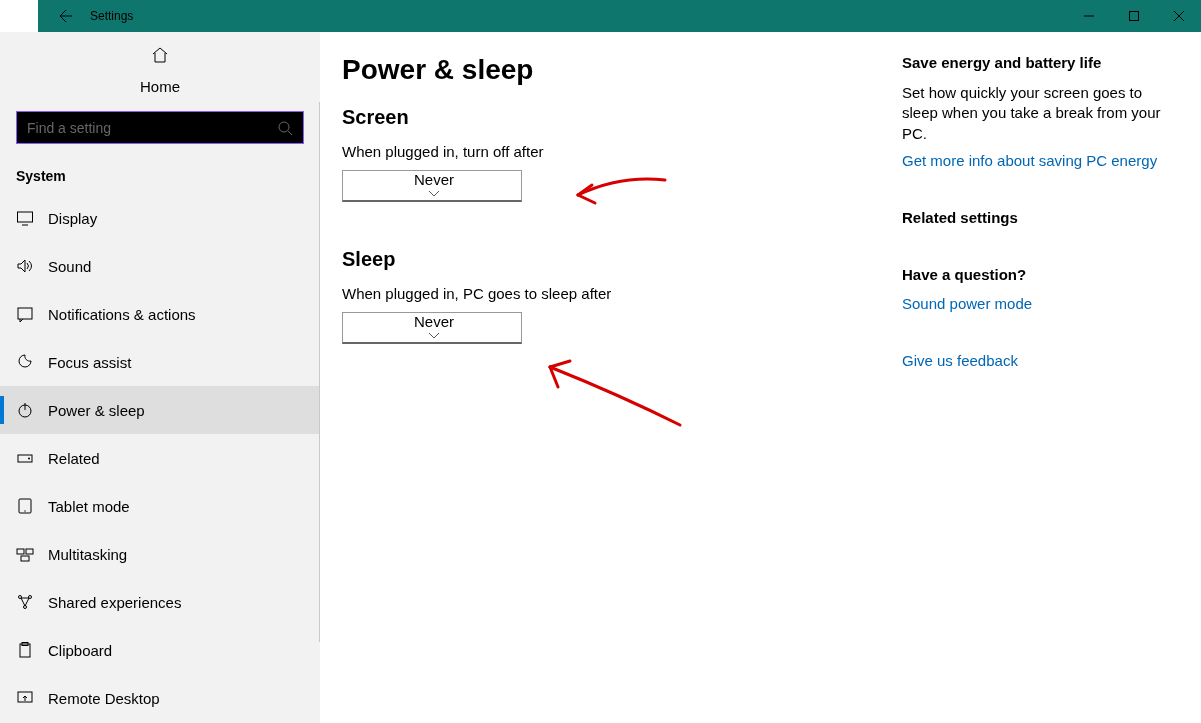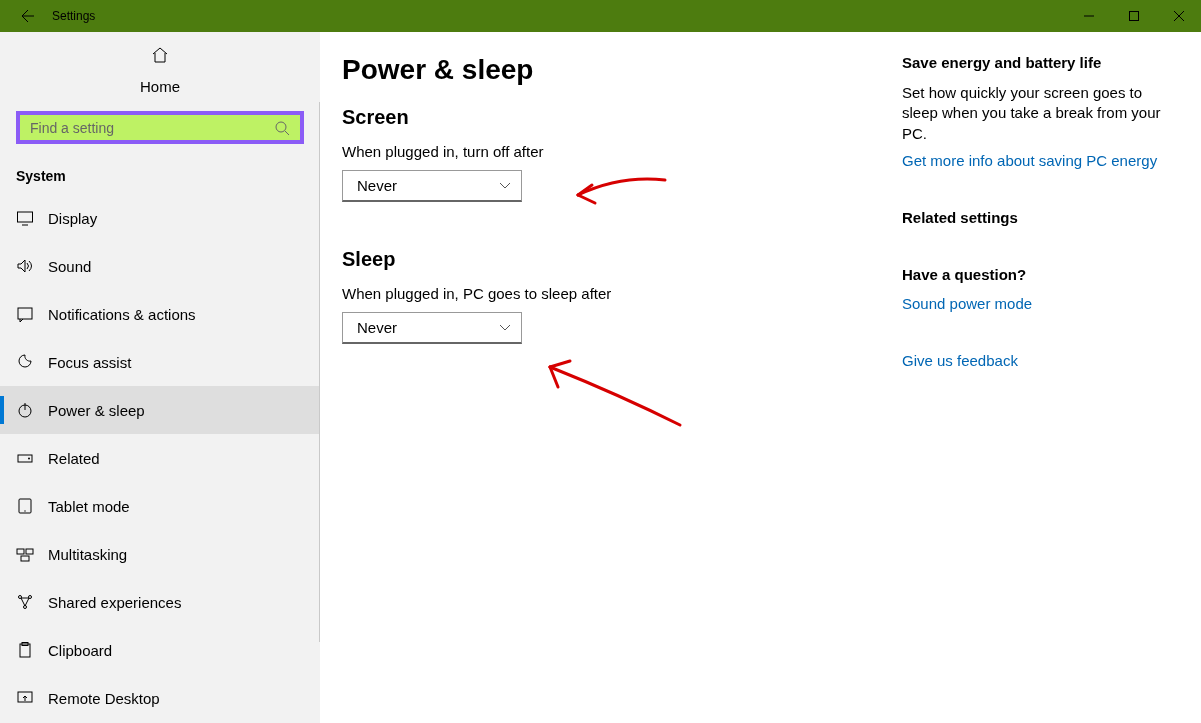--- a/index.html
+++ b/index.html
@@ -12,21 +12,22 @@
     width: 1201px;
     height: 723px;
     overflow: hidden;
     position: relative;
   }
   .titlebar {
     height: 32px;
     display: flex;
     align-items: center;
     justify-content: space-between;
-    background: #4d7c0f;
+    background: #0f766e;
+    margin-left: 38px;
   }
   .titlebar-left {
     display: flex;
     align-items: center;
     gap: 18px;
     padding-left: 18px;
   }
   .back-btn {
     width: 16px; height: 16px;
     display: flex; align-items: center; justify-content: center;
@@ -64,22 +65,22 @@
     gap: 14px;
     padding: 14px 16px 10px 16px;
     font-size: 15px;
     cursor: default;
     flex-direction: column;
   }
   .home-row svg { width: 17px; height: 17px; }
   .search-wrap { padding: 6px 16px 10px 16px; }
   .search-box {
     display: flex; align-items: center; justify-content: space-between;
-    border: 4px solid #8b5cf6;
-    background: #bef264;
+    border: 1px solid #8b5cf6;
+    background: #000000;
     height: 33px;
     padding: 0 10px;
   }
   .search-input {
     border: none; background: transparent; outline: none;
     font-size: 14px; color: #666;
     width: 100%;
     font-family: inherit;
   }
   .search-input::placeholder { color: #666; }
@@ -143,20 +144,21 @@
   }
   .combo {
     width: 180px; height: 32px;
     border: 1px solid #999;
     border-bottom: 2px solid #666;
     display: flex; align-items: center; justify-content: space-between;
     padding: 0 10px 0 14px;
     font-size: 15px;
     cursor: default;
     background: #fff;
+    flex-direction: column;
   }
   .combo svg { width: 12px; height: 12px; }
   
   .side-heading {
     font-size: 15px;
     font-weight: 600;
     margin-bottom: 12px;
   }
   .side-block { margin-bottom: 40px; }
   .side-text { font-size: 15px; line-height: 1.35; color:#000; margin-bottom: 8px; }

